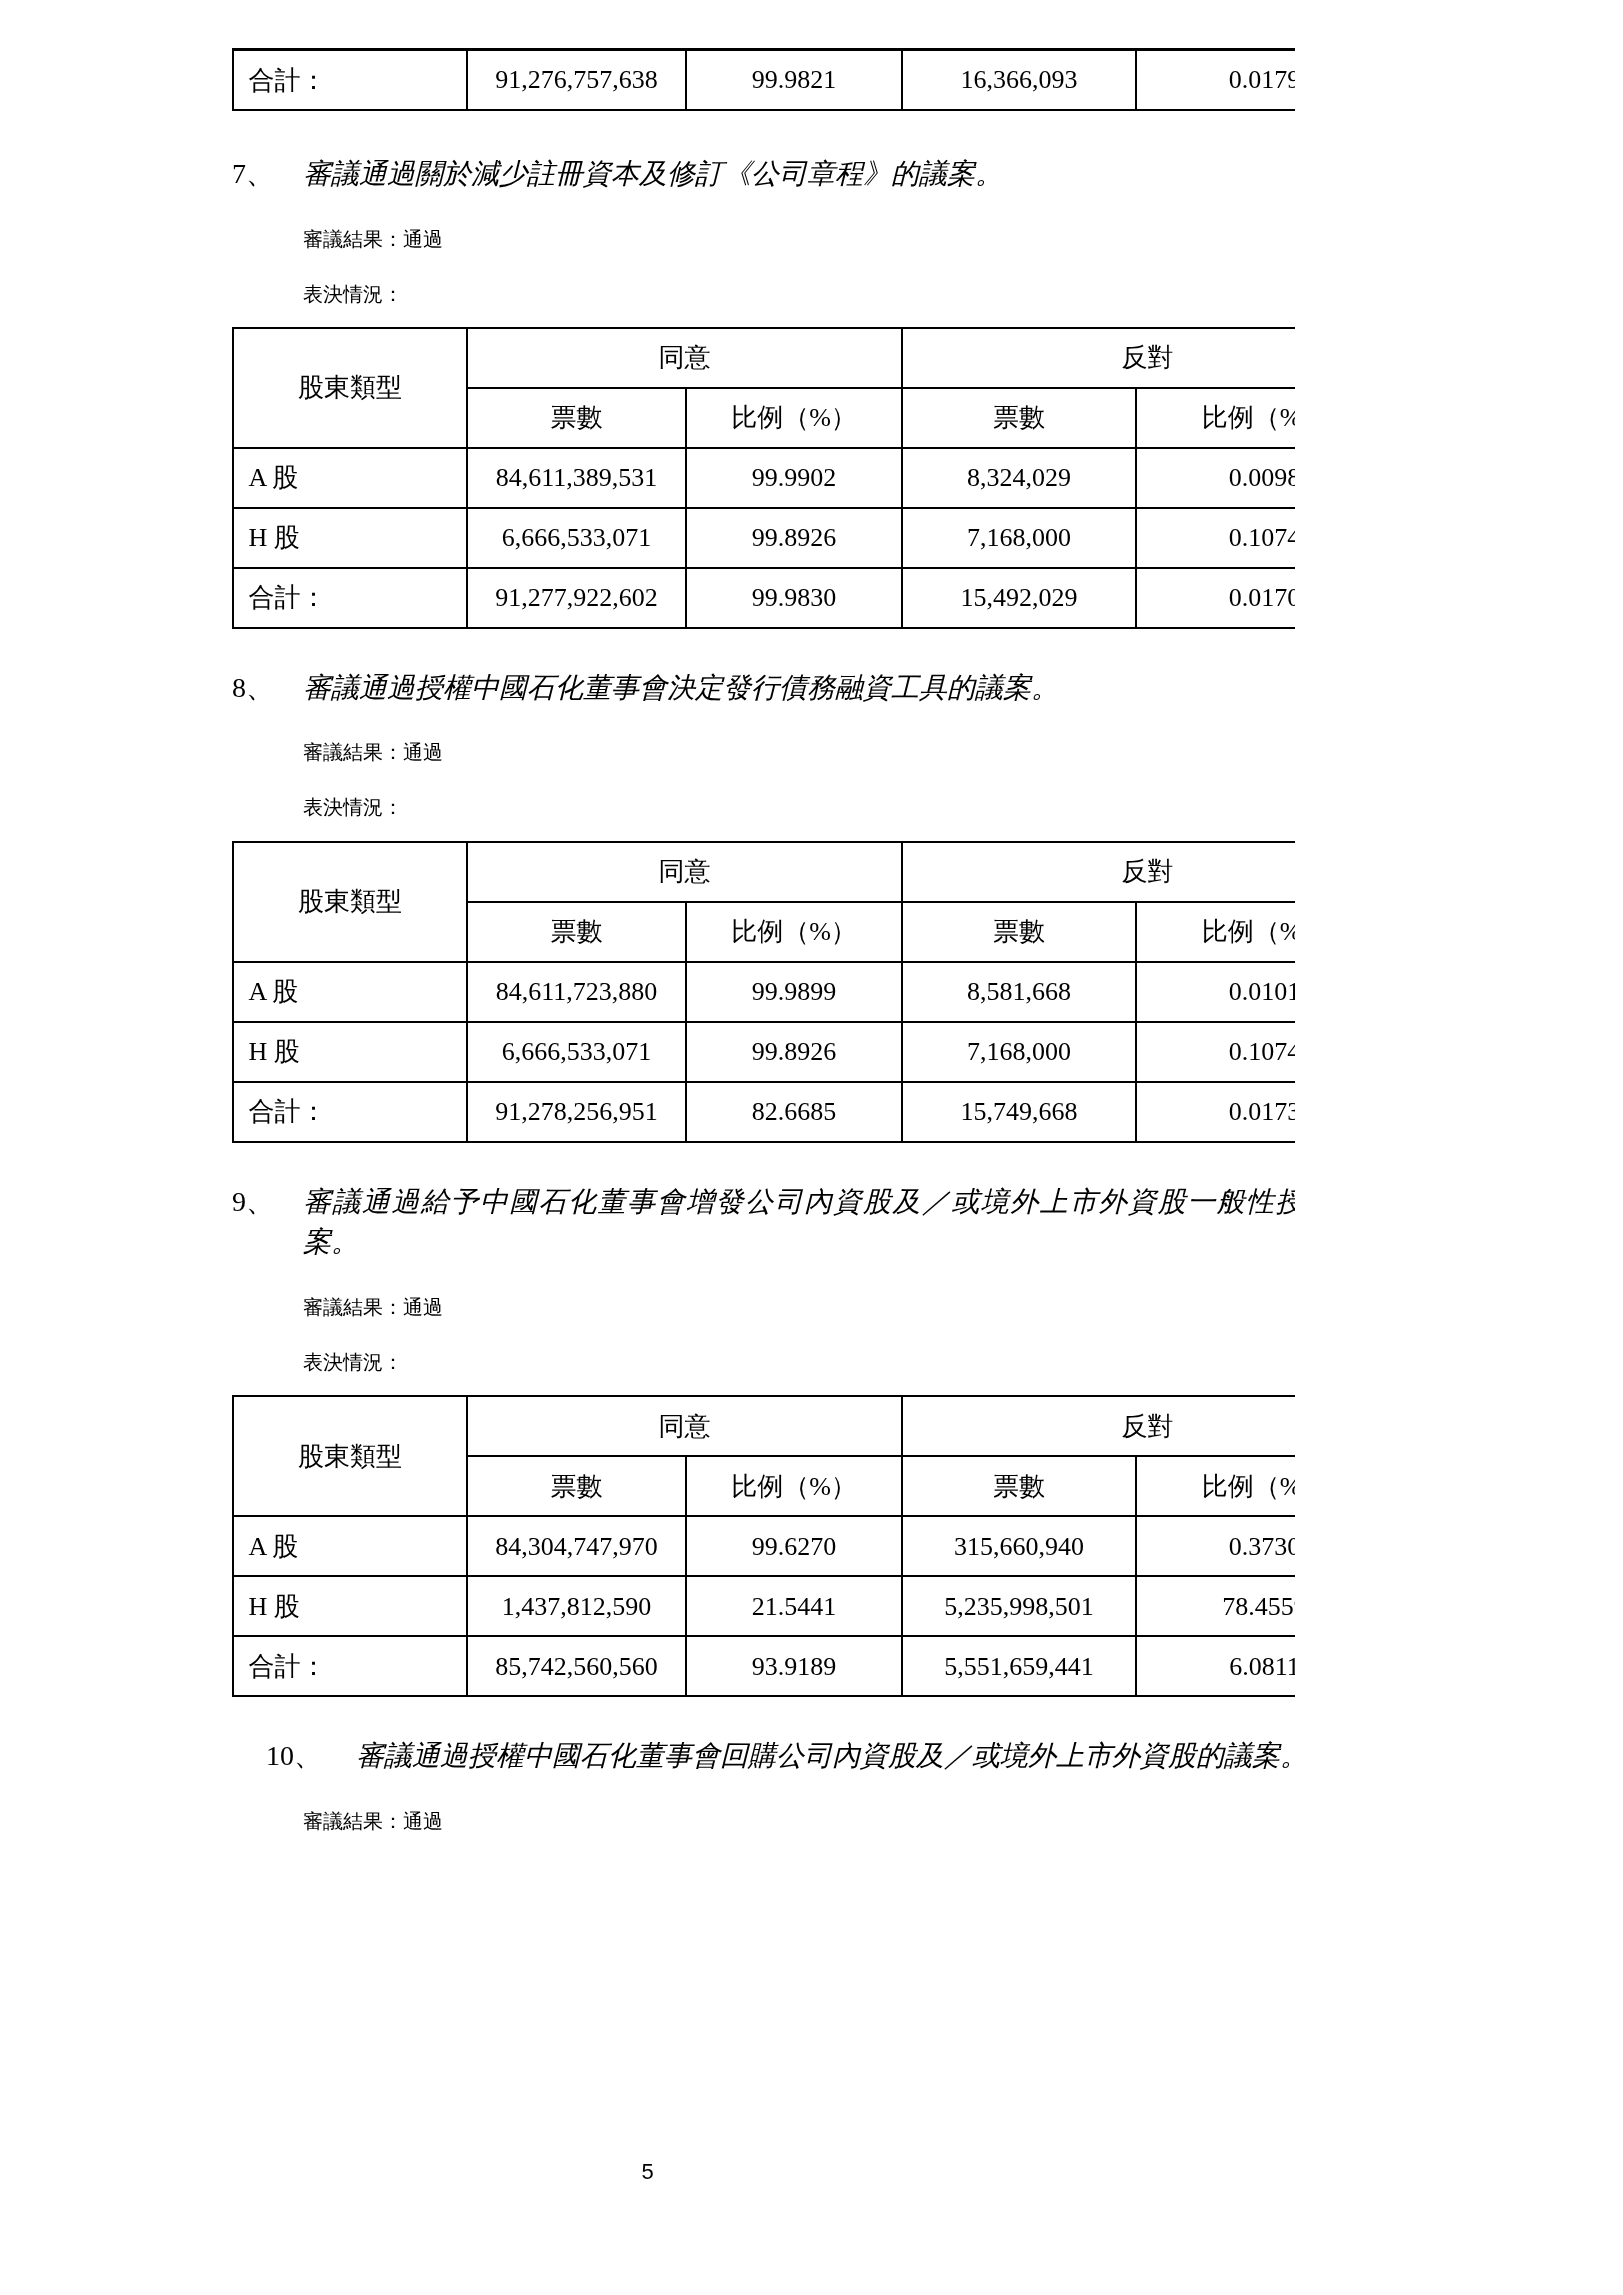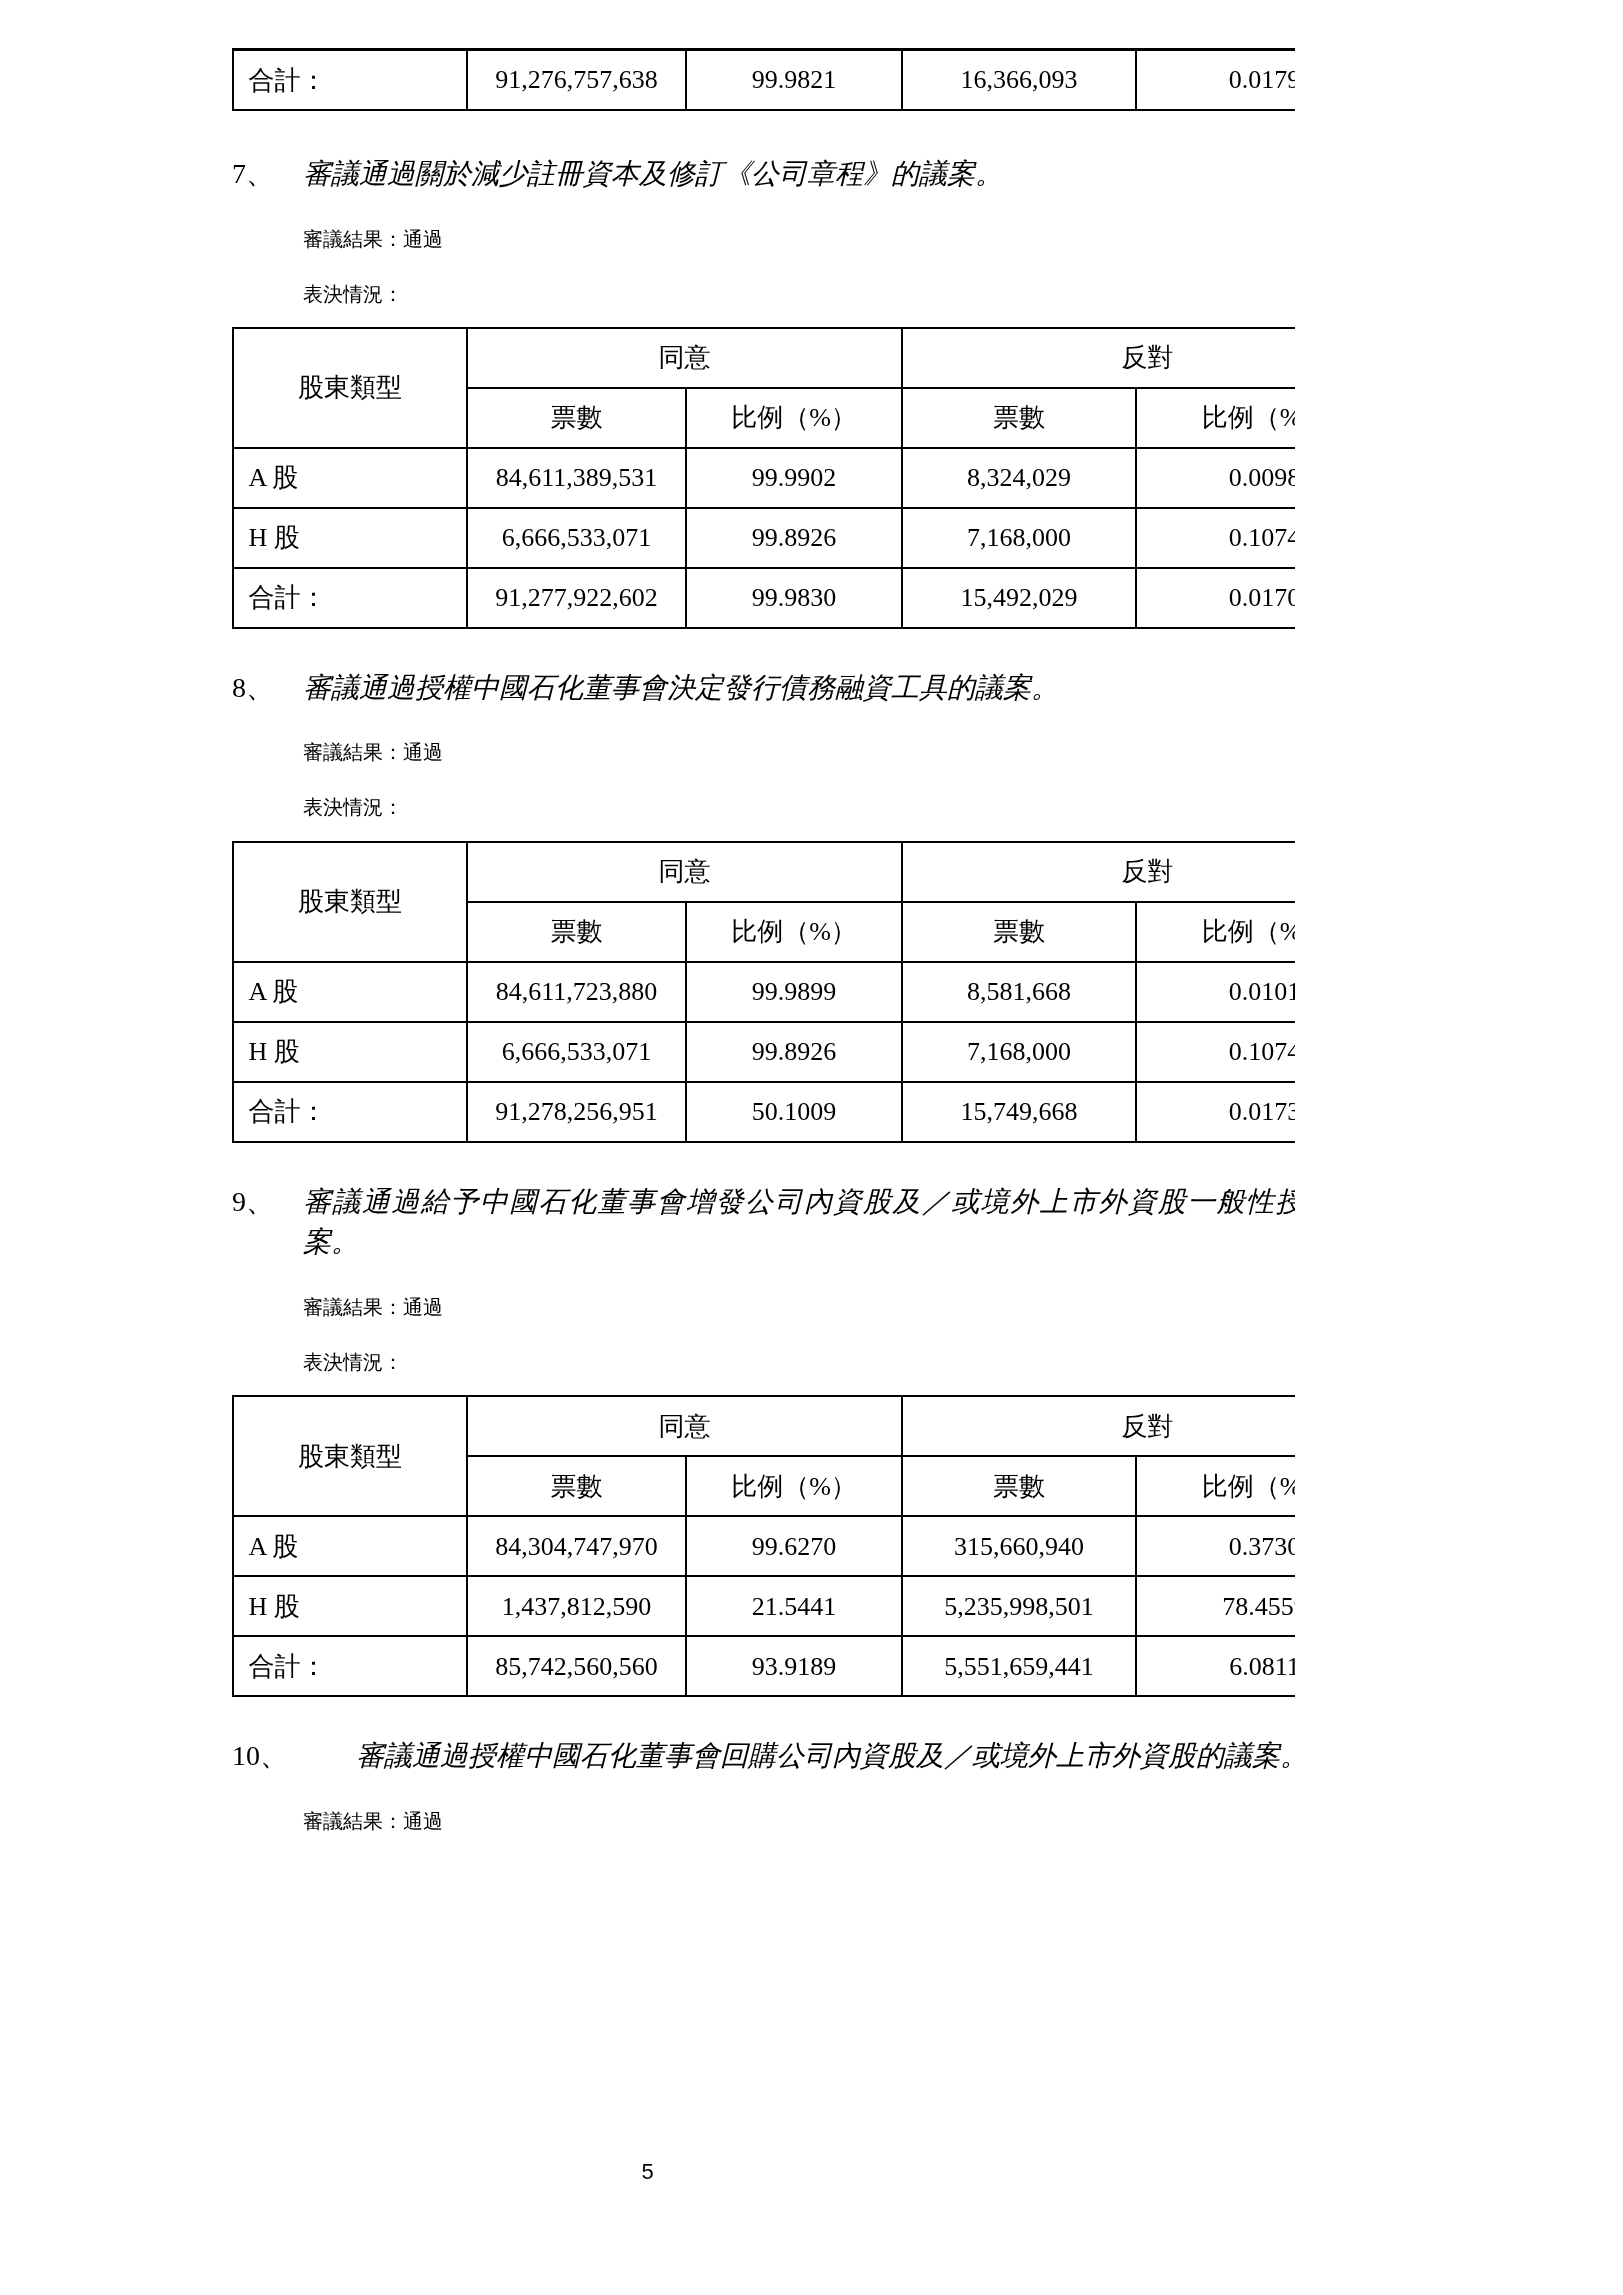--- a/index.html
+++ b/index.html
@@ -84,21 +84,21 @@
     font-size: 28px;
     line-height: 1.45;
     margin: 0;
   }
   .item .num-label {
     flex: 0 0 auto;
     width: 71px;
     text-align: left;
     white-space: nowrap;
   }
-  .item .num-label.wide { width: 124px; }
+  .item .num-label.wide { width: 124px; text-align: center; }
   .item .item-text {
     flex: 1 1 auto;
     text-align: justify;
     font-style: italic;
   }
   .sub {
     font-size: 20px;
     line-height: 1.45;
     margin: 0;
     padding-left: 71px;
@@ -248,21 +248,21 @@
         <tr>
           <td class="rowlabel">H 股</td>
           <td class="num">6,666,533,071</td>
           <td class="num">99.8926</td>
           <td class="num">7,168,000</td>
           <td class="num">0.1074</td>
         </tr>
         <tr>
           <td class="rowlabel">合計：</td>
           <td class="num">91,278,256,951</td>
-          <td class="num">50.1009</td>
+          <td class="num">82.6685</td>
           <td class="num">15,749,668</td>
           <td class="num">0.0173</td>
         </tr>
       </tbody>
     </table>
 
     <div class="sp-60"></div>
     <div class="item">
       <span class="num-label">9、</span>
       <span class="item-text">審議通過給予中國石化董事會增發公司內資股及／或境外上市外資股一般性授權的議案。</span>

